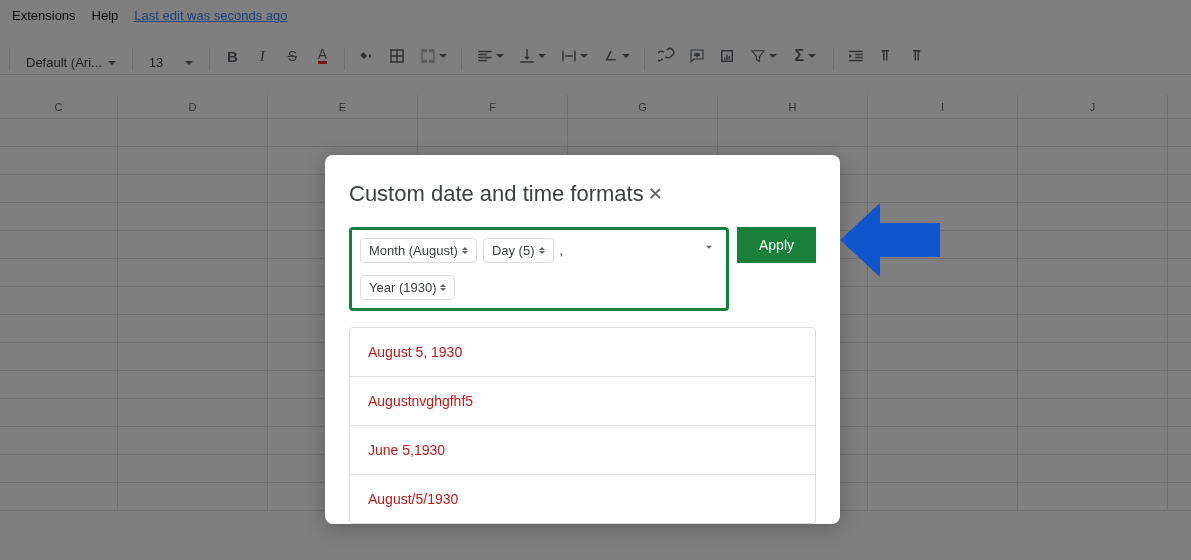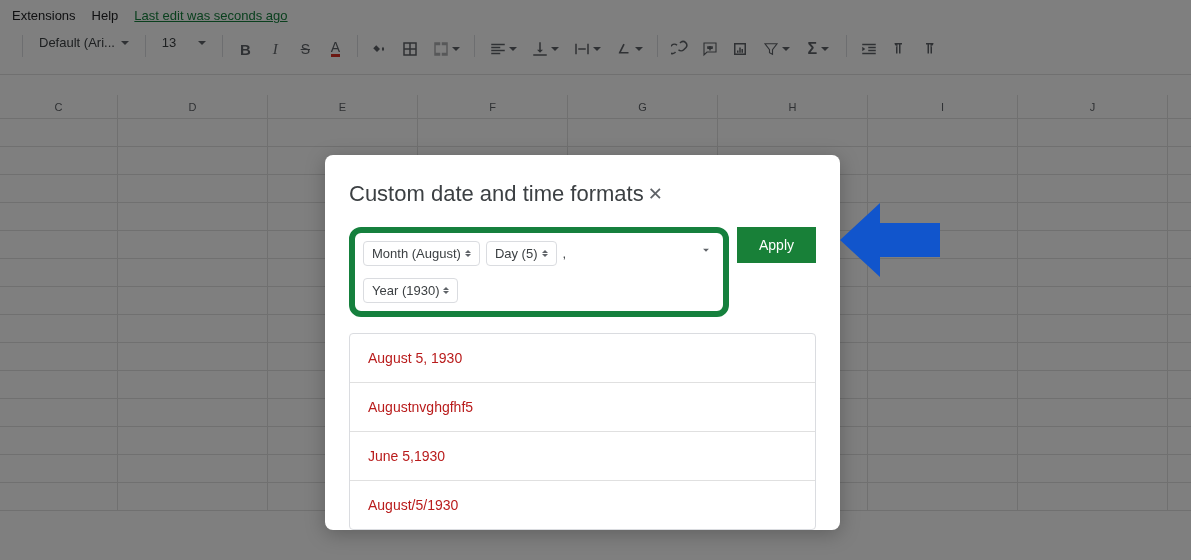--- a/index.html
+++ b/index.html
@@ -1,43 +1,43 @@
 <!DOCTYPE html>
 <html><head>
   <meta charset="utf-8">
   <style>
     * { margin: 0; padding: 0; box-sizing: border-box; font-family: Arial, sans-serif; }
     body { width: 1191px; height: 560px; position: relative; background: #fff; overflow: hidden; }
     
     .dimmer { position: absolute; inset: 0; background: rgba(0,0,0,0.5); z-index: 10; pointer-events: none; }
     
     .menubar { display: flex; align-items: center; gap: 16px; padding: 8px 12px; font-size: 13px; color: #202124; }
-    .menubar a { color: #15803d; }
-    
-    .toolbar { display: flex; align-items: flex-start; gap: 2px; padding: 4px 16px; border-bottom: 1px solid #e0e0e0; height: 44px; }
+    .menubar a { color: #3b82f6; }
+    
+    .toolbar { display: flex; align-items: flex-end; gap: 2px; padding: 4px 3px; border-bottom: 1px solid #e0e0e0; height: 44px; }
     .sep { width: 1px; height: 22px; background: #dadce0; margin: 0 6px; }
     .tbtn { display: inline-flex; align-items: center; justify-content: center; min-width: 28px; height: 28px; color: #5f6368; cursor: pointer; border-radius: 2px; }
     .tbtn.wide { min-width: 40px; }
     .font-select { display: flex; align-items: center; gap: 6px; padding: 0 8px; font-size: 13px; color: #3c4043; min-width: 100px; }
     .size-select { display: flex; align-items: center; gap: 8px; font-size: 13px; color: #3c4043; padding: 0 8px; }
     .caret { display: inline-block; width: 0; height: 0; border-left: 4px solid transparent; border-right: 4px solid transparent; border-top: 4px solid #5f6368; }
     
     .columns { display: flex; border-bottom: 1px solid #e0e0e0; height: 24px; }
     .colhdr { flex: 0 0 150px; display: flex; align-items: center; justify-content: center; font-size: 11px; color: #5f6368; border-right: 1px solid #e0e0e0; }
     .grid-area { display: flex; flex-direction: column; }
     .grow { display: flex; height: 28px; border-bottom: 1px solid #e0e0e0; }
     .gcell { flex: 0 0 150px; border-right: 1px solid #e0e0e0; }
     
     .dialog { position: absolute; left: 325px; top: 155px; width: 515px; background: #fff; border-radius: 8px; box-shadow: 0 4px 20px rgba(0,0,0,0.25); z-index: 20; padding: 24px 0 0 0; }
     .dlg-header { display: flex; justify-content: flex-start; align-items: center; padding: 0 24px 18px 24px; }
     .dlg-title { font-family: 'Google Sans', Arial, sans-serif; font-size: 22px; color: #3c4043; font-weight: 400; }
     .close-x { font-size: 18px; color: #5f6368; cursor: pointer; padding: 4px; }
     
     .dlg-controls { display: flex; align-items: flex-start; gap: 8px; padding: 0 24px 16px 24px; }
-    .token-box { flex: 1; border: 6px solid #15803d; border-radius: 12px; padding: 8px; display: flex; flex-wrap: wrap; gap: 6px; align-items: center; position: relative; min-height: 64px; }
+    .token-box { flex: 1; border: 3px solid #15803d; border-radius: 4px; padding: 8px; display: flex; flex-wrap: wrap; gap: 6px; align-items: center; position: relative; min-height: 64px; }
     .token { border: 1px solid #dadce0; border-radius: 4px; padding: 4px 8px; font-size: 13px; color: #3c4043; display: inline-flex; align-items: center; gap: 4px; cursor: pointer; background: #fff; }
     .token-caret { display: inline-flex; flex-direction: column; gap: 1px; }
     .token-caret::before { content: ""; width: 0; height: 0; border-left: 3px solid transparent; border-right: 3px solid transparent; border-bottom: 3px solid #5f6368; }
     .token-caret::after { content: ""; width: 0; height: 0; border-left: 3px solid transparent; border-right: 3px solid transparent; border-top: 3px solid #5f6368; }
     .comma { font-size: 13px; color: #3c4043; }
     .dropdown-caret { position: absolute; right: 10px; top: 10px; cursor: pointer; }
     
     .apply-btn { background: #188038; color: #fff; font-size: 14px; font-weight: 500; padding: 10px 22px; border: none; border-radius: 0; cursor: pointer; }
     
     .format-list { margin: 0 24px 0 24px; border: 1px solid #dadce0; border-radius: 4px; max-height: 260px; overflow-y: auto; position: relative; }

